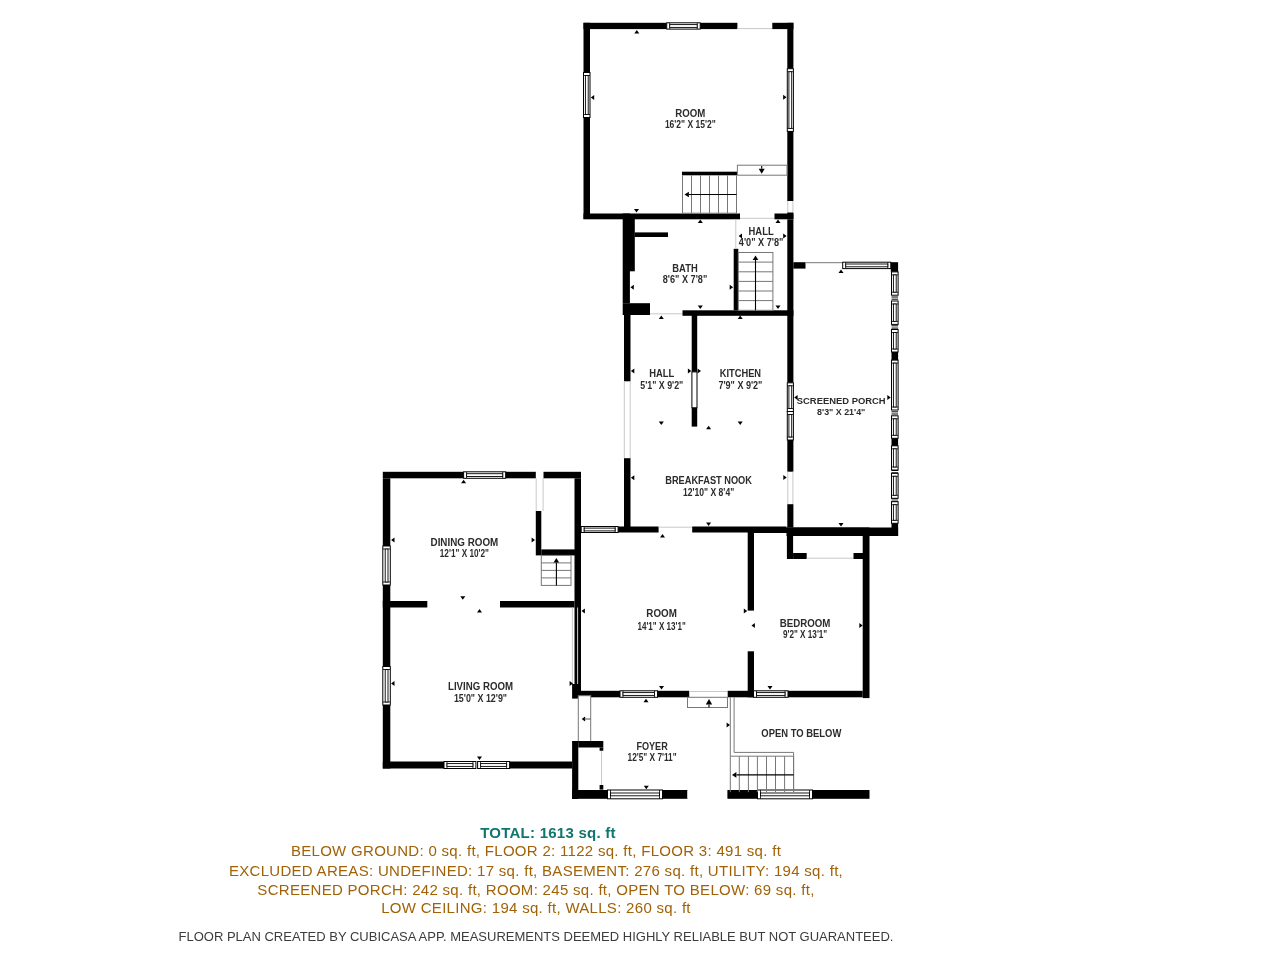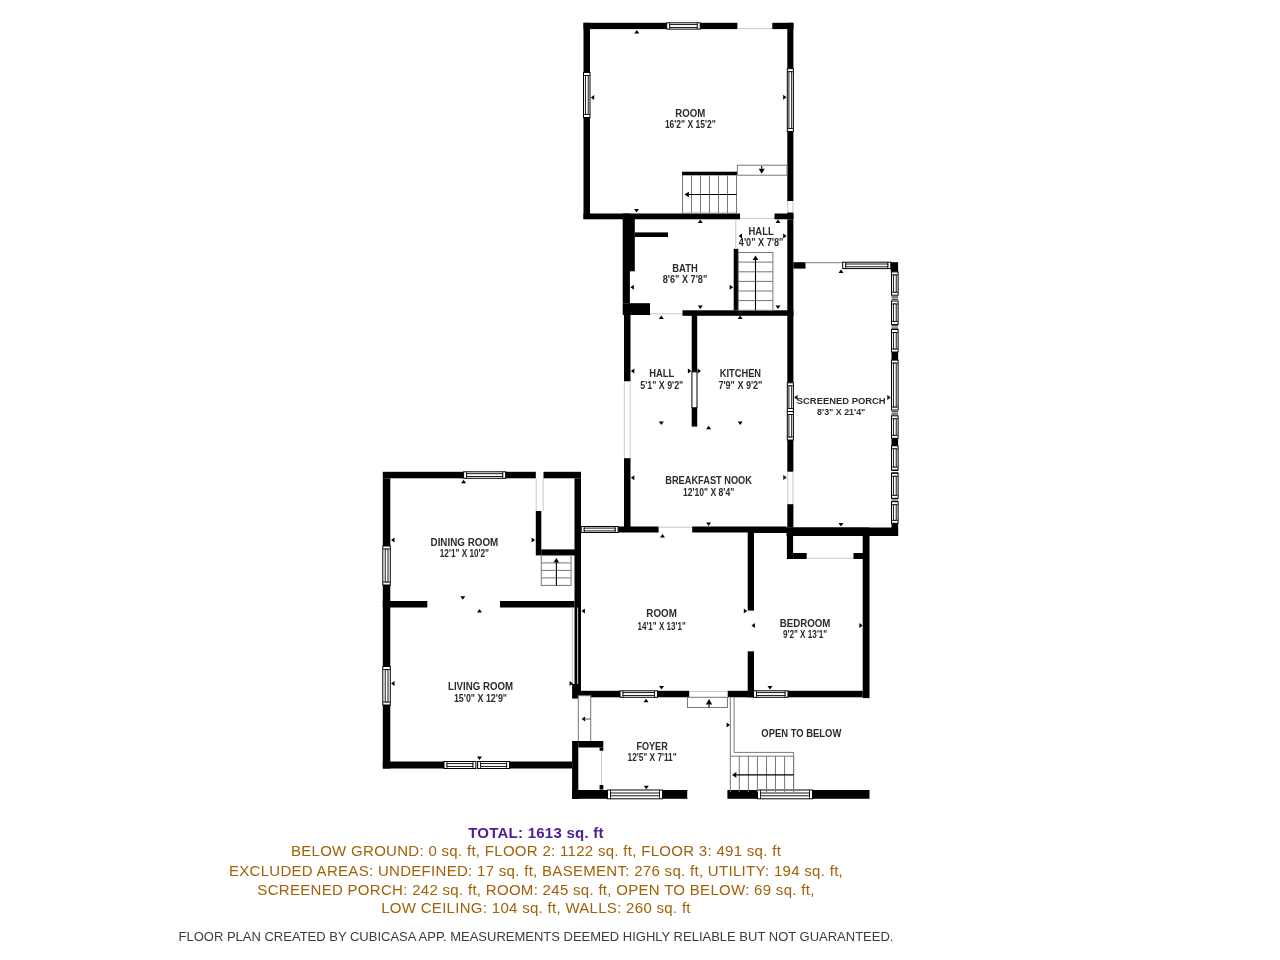--- a/index.html
+++ b/index.html
@@ -1,19 +1,19 @@
 <!DOCTYPE html>
 <html><head>
 <meta charset="utf-8">
 <style>
   html, body { margin:0; padding:0; background:#ffffff; width:1280px; height:960px; overflow:hidden; }
   .page { position:relative; width:1072px; height:960px; font-family:"Liberation Sans", sans-serif; }
   svg { position:absolute; left:0; top:0; }
-  .total { position:absolute; top:823.5px; left:0; width:100%; text-align:center;
-           font-size:15px; font-weight:700; color:#4c1d95; letter-spacing:0.25px; }
+  .total { position:absolute; top:823.5px; left:12px; width:100%; text-align:center;
+           font-size:15px; font-weight:700; color:#0f766e; letter-spacing:0.25px; }
   .sline { position:absolute; left:0; width:100%; text-align:center; font-size:15px;
            color:#a16207; letter-spacing:0.3px; }
   .sline:nth-of-type(2) { top:842.3px; }
   .sline:nth-of-type(3) { top:861.8px; }
   .sline:nth-of-type(4) { top:880.8px; }
   .sline:nth-of-type(5) { top:898.8px; }
   .disc { position:absolute; top:929px; left:0; width:100%; text-align:center;
           font-size:13px; color:#3c3c3c; letter-spacing:0px; }
 </style>
 </head>
@@ -541,17 +541,17 @@
 <g font-family="Liberation Sans, sans-serif" font-size="10.8" font-weight="700" fill="#2b2b2b" text-anchor="middle">
         <text x="801.3" y="737.0" textLength="80.0" lengthAdjust="spacingAndGlyphs">OPEN TO BELOW</text>
       </g>
 </svg>
 
 <div class="total">TOTAL: 1613 sq. ft</div>
 
 <div class="sline">BELOW GROUND: 0 sq. ft, FLOOR 2: 1122 sq. ft, FLOOR 3: 491 sq. ft</div>
 <div class="sline">EXCLUDED AREAS: UNDEFINED: 17 sq. ft, BASEMENT: 276 sq. ft, UTILITY: 194 sq. ft,</div>
 <div class="sline">SCREENED PORCH: 242 sq. ft, ROOM: 245 sq. ft, OPEN TO BELOW: 69 sq. ft,</div>
-<div class="sline">LOW CEILING: 104 sq. ft, WALLS: 260 sq. ft</div>
+<div class="sline">LOW CEILING: 194 sq. ft, WALLS: 260 sq. ft</div>
 
 <div class="disc">FLOOR PLAN CREATED BY CUBICASA APP. MEASUREMENTS DEEMED HIGHLY RELIABLE BUT NOT GUARANTEED.</div>
 
 </div>
 
 </body></html>

